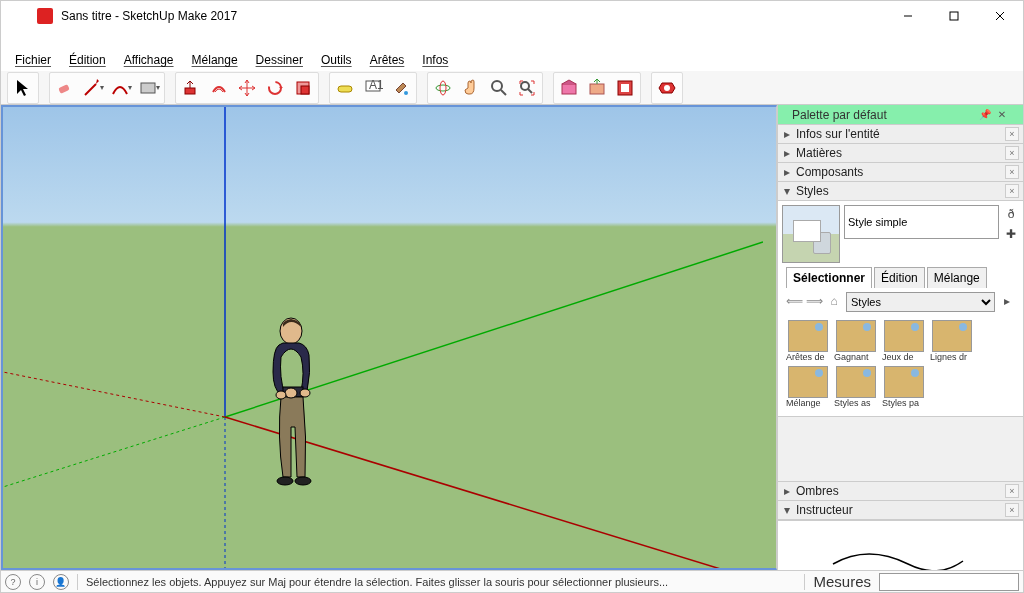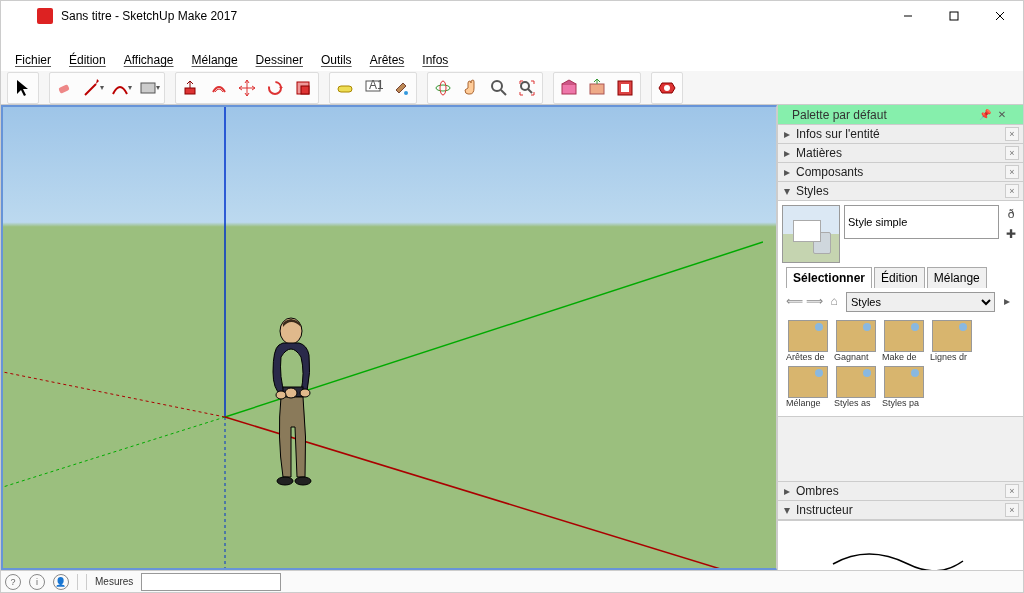--- a/index.html
+++ b/index.html
@@ -66,21 +66,21 @@
   .thumb .tlbl { font-size:9px; white-space:nowrap; overflow:hidden; text-overflow:ellipsis; width:44px; color:#333; }
   .gap-fill { flex:1; background:#f0f0f0; }
   .instructor-body { background:#fff; height:50px; border-top:1px solid #ccc; position:relative; overflow:hidden; }
   .instructor-body svg { position:absolute; left:50px; top:28px; }
 
   
   .statusbar { height: 22px; display:flex; align-items:center; border-top:1px solid #ccc; background:#fafafa; padding:0 4px; gap:8px; }
   .statusbar .sicon { width:16px;height:16px; border:1px solid #888; border-radius:50%; display:flex;align-items:center;justify-content:center; font-size:9px; color:#666; }
   .statusbar .stext { flex:1; font-size:11px; color:#333; white-space:nowrap; overflow:hidden; text-overflow:ellipsis; }
   .statusbar .sep { width:1px; height:16px; background:#ccc; }
-  .statusbar .mlabel { font-size:10px; color:#333; }
+  .statusbar .mlabel { font-size:15px; color:#333; }
   .statusbar .minput { width:140px; height:18px; border:1px solid #999; background:#fff; }
 </style>
 </head>
 <body>
 
 <div class="titlebar">
   <div class="app-icon"></div>
   <div class="title">Sans titre - SketchUp Make 2017</div>
   <div class="win-controls">
     <div class="win-btn">
@@ -345,21 +345,21 @@
           <div class="thumb">
               <div class="timg"></div>
               <div class="tlbl">Arêtes de</div>
             </div>
           <div class="thumb">
               <div class="timg"></div>
               <div class="tlbl">Gagnant</div>
             </div>
           <div class="thumb">
               <div class="timg"></div>
-              <div class="tlbl">Make de</div>
+              <div class="tlbl">Jeux de</div>
             </div>
           <div class="thumb">
               <div class="timg"></div>
               <div class="tlbl">Lignes dr</div>
             </div>
           <div class="thumb">
               <div class="timg"></div>
               <div class="tlbl">Mélange</div>
             </div>
           <div class="thumb">
@@ -392,16 +392,17 @@
       </div>
     </div>
   </div>
 </div>
 
 <div class="statusbar">
   <div class="sicon">?</div>
   <div class="sicon">i</div>
   <div class="sicon">👤</div>
   <div class="sep"></div>
+  <div class="stext">Sélectionnez les objets. Appuyez sur Maj pour étendre la sélection. Faites glisser la souris pour sélectionner plusieurs...</div>
   <div class="sep"></div>
   <div class="mlabel">Mesures</div>
   <input class="minput" style="">
 </div>
 
 </body></html>

